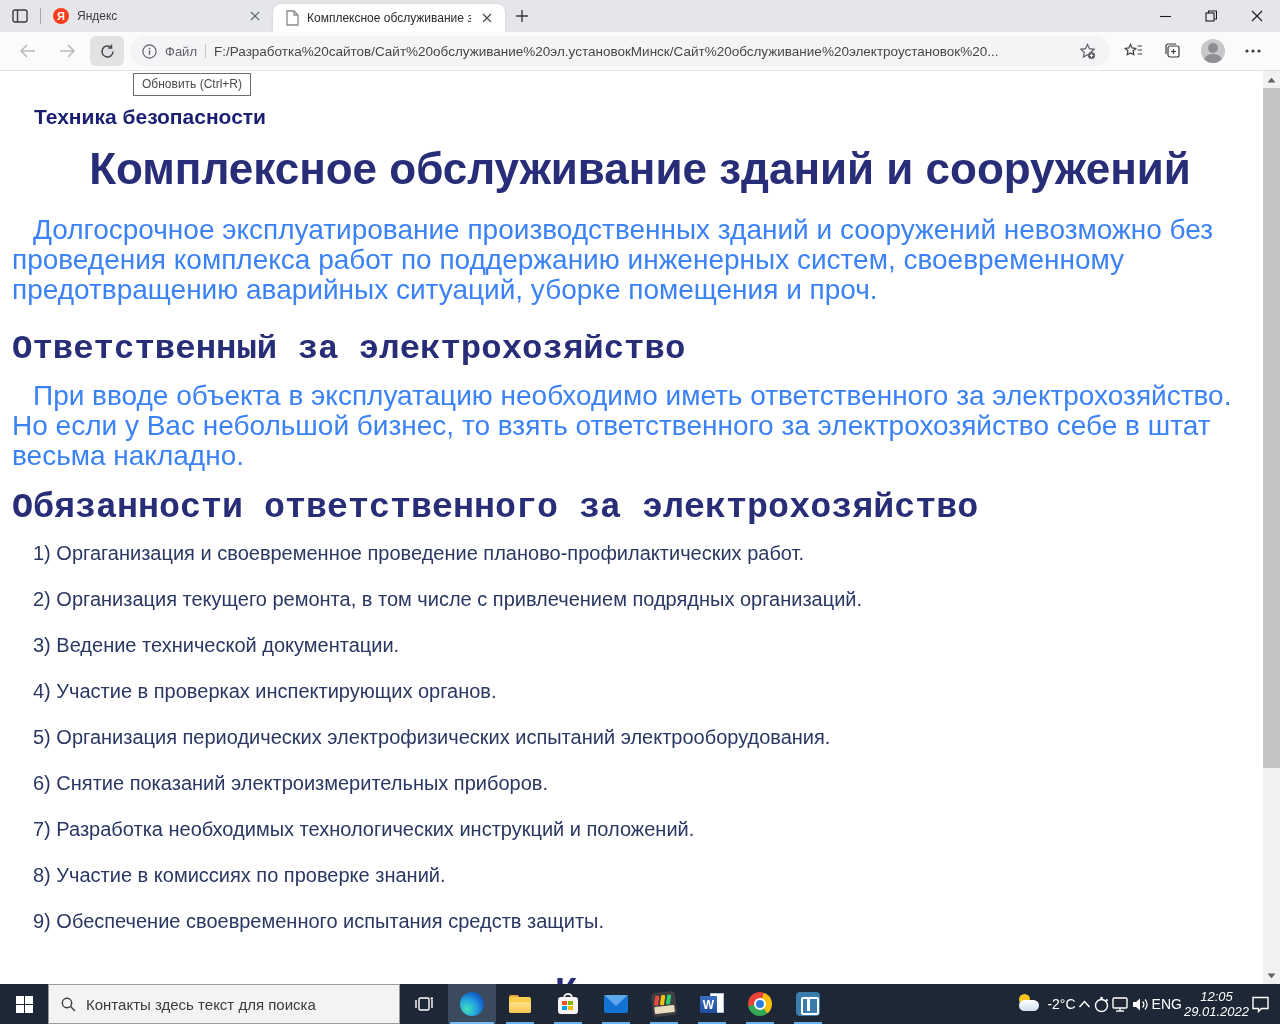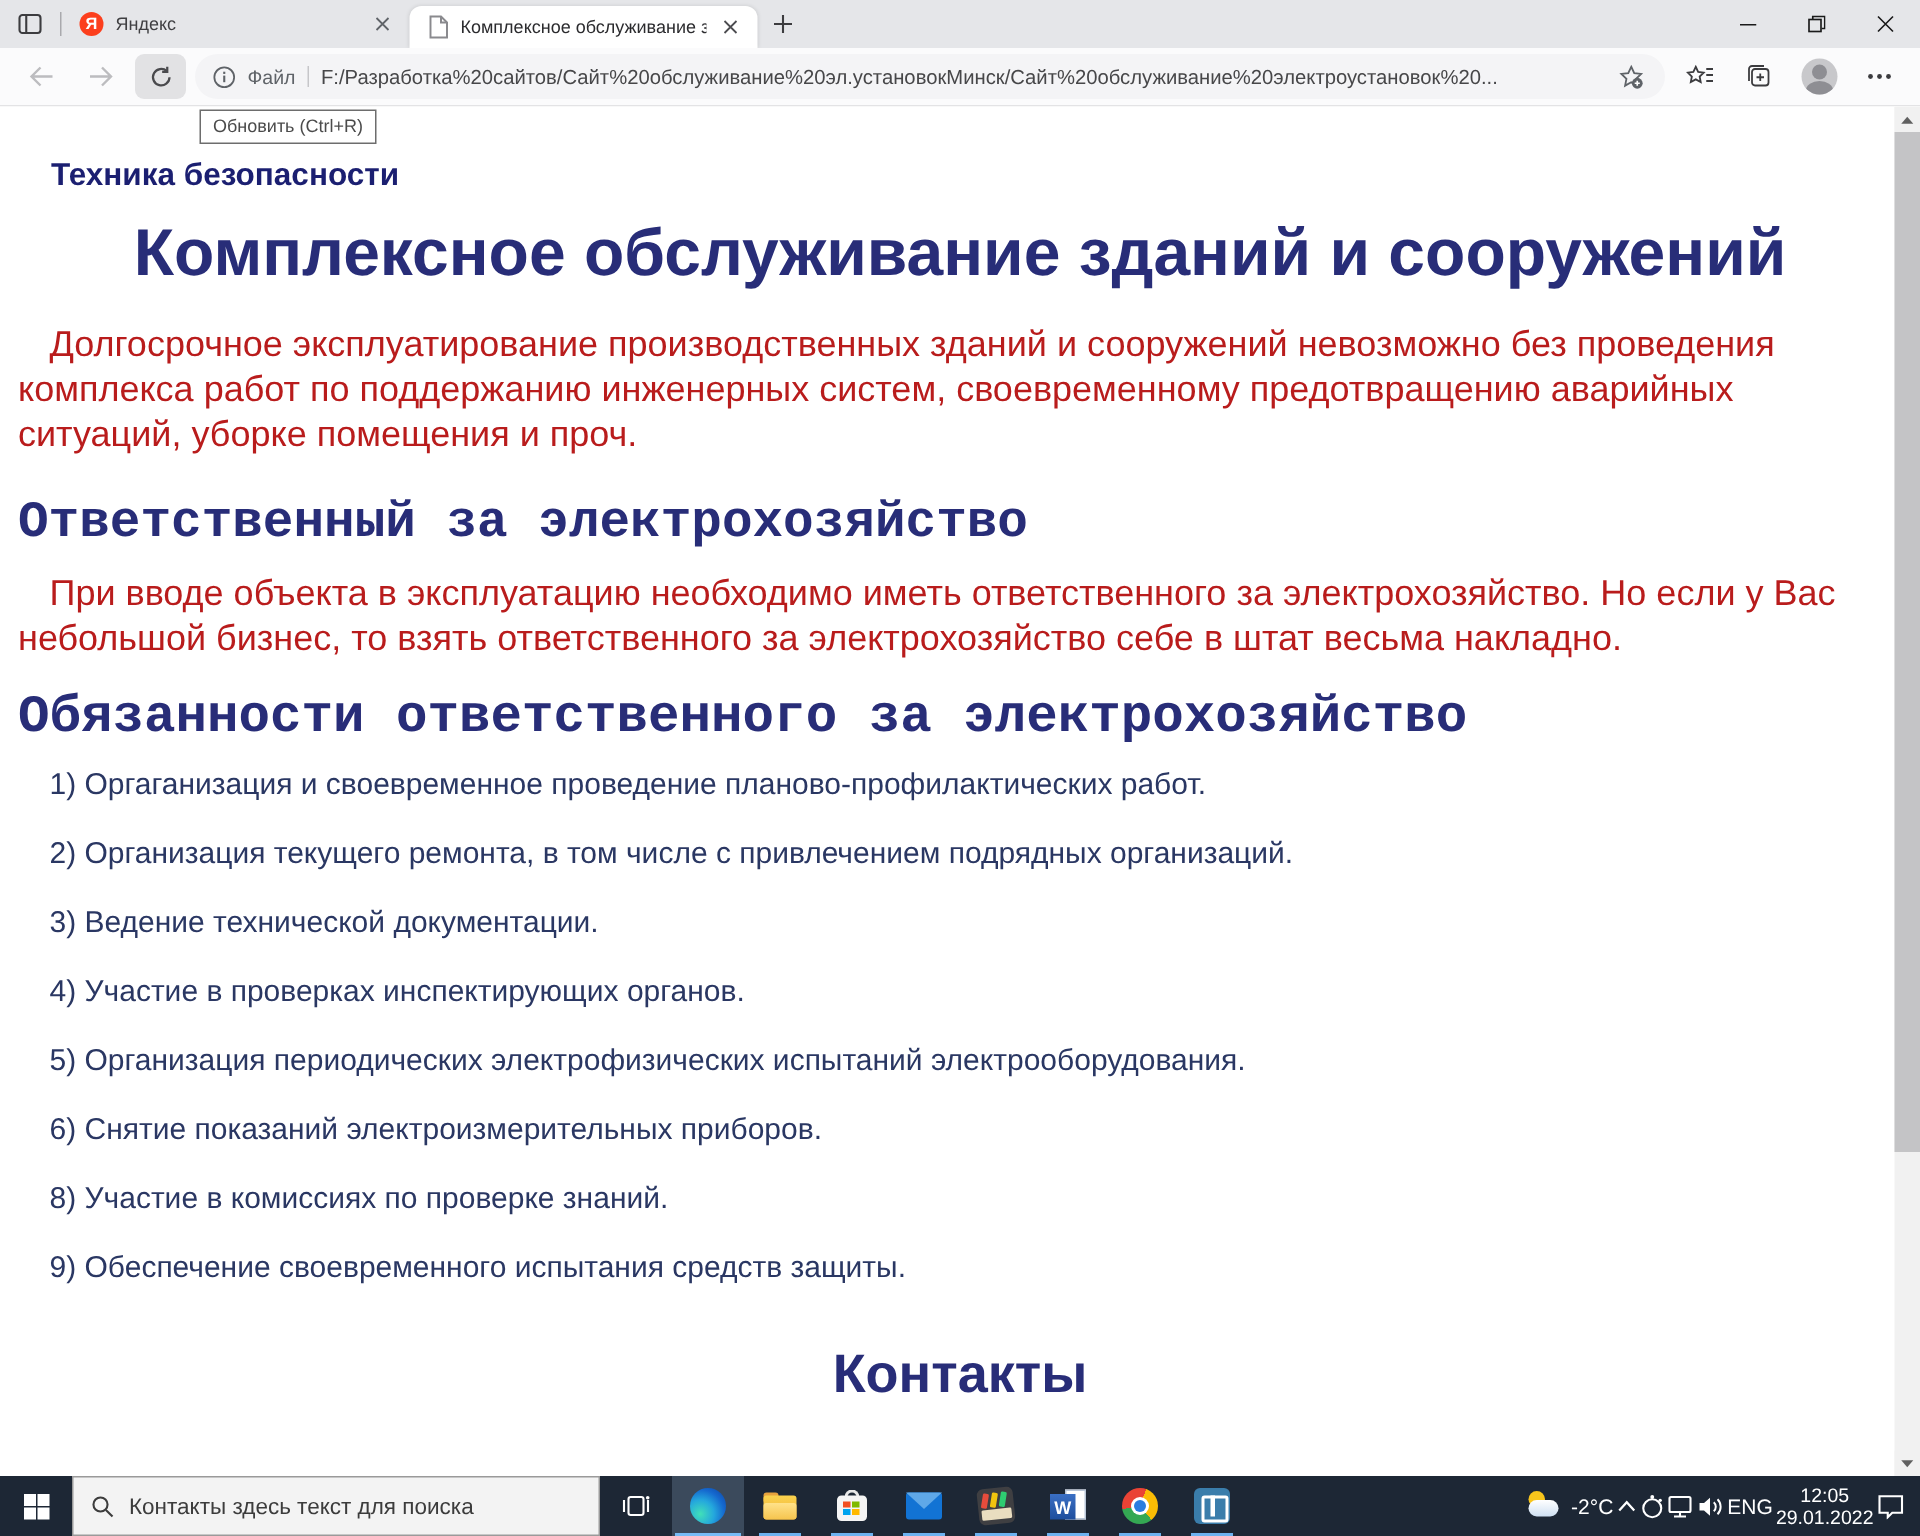--- a/index.html
+++ b/index.html
@@ -35,21 +35,21 @@
   .avatar::before { content:""; position:absolute; left:7px; top:4px; width:10px; height:10px; border-radius:50%; background:#8e8e93; }
   .avatar::after { content:""; position:absolute; left:3px; top:15px; width:18px; height:12px; border-radius:50%; background:#8e8e93; }
 
   
   .tooltip { position:absolute; left:133px; top:73px; background:#fff; border:1px solid #6d6d6d; padding:3px 8px 4px; font-size:12px; color:#4b4b4b; z-index:30; }
 
   
   .content { position:relative; flex:1; background:#fff; overflow:hidden; padding:34px 12px 0 12px; }
   .nav-link { font-size:21px; font-weight:bold; color:#1b1f71; margin-left:22px; display:inline-block; }
   h1.page-title { margin-top:14px; text-align:center; font-size:44px; line-height:52px; font-weight:600; color:#282d78; white-space:nowrap; }
-  .para { margin-top:20px; font-size:24px; line-height:30px; color:#b91c1c; text-indent:21px; }
+  .para { margin-top:20px; font-size:28px; line-height:30px; color:#3b82f6; text-indent:21px; }
   .para.p2 { margin-top:10px; }
   .para.p3 { margin-top:18px; }
   h2.section-title { margin-top:22px; text-align:left; font-size:34px; line-height:44px; font-weight:600; color:#282d78;font-family:Liberation Mono, monospace; }
   h2.section-title.bold { margin-top:14px; font-size:35px; line-height:46px; font-weight:700; }
   .duties { margin-top:10px; }
   .duty { font-size:20px; line-height:24px; color:#2a3763; margin:0 0 22px 21px; }
   h2.contacts-title { margin-top:36px; text-align:center; font-size:36px; line-height:46px; font-weight:700; color:#282d78; }
 
   
   .scrollbar { position:absolute; top:0; right:0; width:17px; height:100%; background:#f1f1f1; }
@@ -103,21 +103,21 @@
   .ic-brackets::after { content:""; position:absolute; left:10.5px; top:5px; width:3px; height:14px; background:#fff; }
 
   
   .tb-spacer { flex:1; }
   .tray { display:flex; align-items:center; gap:2px; padding:0 10px 0 6px; }
   .tray-item { display:flex; align-items:center; gap:6px; }
   .tray-text { font-size:14px; color:#fff; }
   .weather-ic { position:relative; width:24px; height:20px; }
   .weather-ic .sun { position:absolute; left:2px; top:0; width:11px; height:11px; border-radius:50%; background:#f8c51c; }
   .weather-ic .cloud { position:absolute; left:2px; top:6px; width:20px; height:11px; border-radius:8px; background:linear-gradient(#ffffff,#cfe0f2); }
-  .clock { text-align:center; font-size:13px; line-height:15px; color:#fff; }
+  .clock { text-align:center; font-size:13px; line-height:15px; color:#fff;font-style:italic; }
 
   svg { display:block; }
 </style>
 </head>
 <body>
 
 <div class="window">
 
   <div class="titlebar">
     <div class="tab-actions-btn">
@@ -253,20 +253,21 @@
     <h2 class="section-title">Ответственный за электрохозяйство</h2>
     <p class="para p2">При вводе объекта в эксплуатацию необходимо иметь ответственного за электрохозяйство. Но если у Вас небольшой бизнес, то взять ответственного за электрохозяйство себе в штат весьма накладно.</p>
     <h2 class="section-title bold">Обязанности ответственного за электрохозяйство</h2>
     <div class="duties">
       <p class="duty">1) Оргаганизация и своевременное проведение планово-профилактических работ.</p>
       <p class="duty">2) Организация текущего ремонта, в том числе с привлечением подрядных организаций.</p>
       <p class="duty">3) Ведение технической документации.</p>
       <p class="duty">4) Участие в проверках инспектирующих органов.</p>
       <p class="duty">5) Организация периодических электрофизических испытаний электрооборудования.</p>
       <p class="duty">6) Снятие показаний электроизмерительных приборов.</p>
+      <p class="duty">7) Разработка необходимых технологических инструкций и положений.</p>
       <p class="duty">8) Участие в комиссиях по проверке знаний.</p>
       <p class="duty">9) Обеспечение своевременного испытания средств защиты.</p>
     </div>
     <h2 class="contacts-title">Контакты</h2>
 
     
     <div class="scrollbar">
       <div class="sb-btn up">
         <svg width="9" height="6" viewBox="0 0 9 6">
             <path d="M0.5 5.5 L4.5 0.8 L8.5 5.5 z" fill="#606060"></path>

